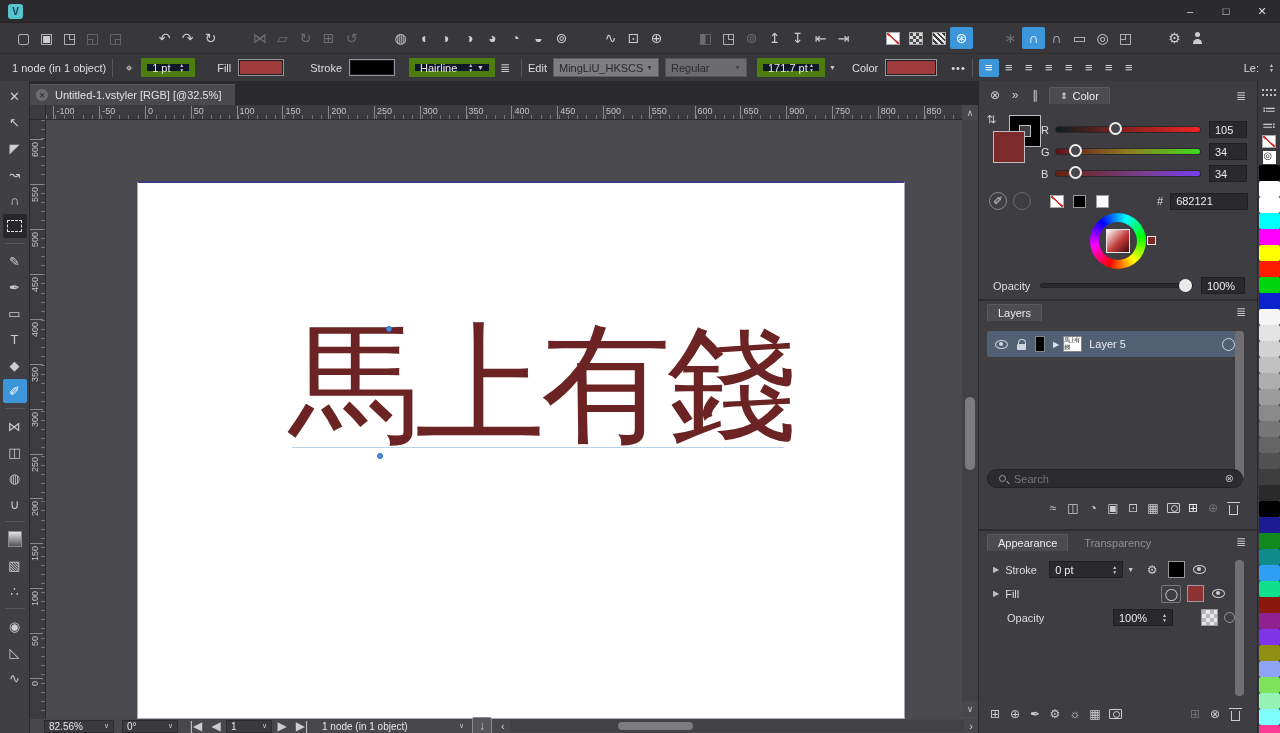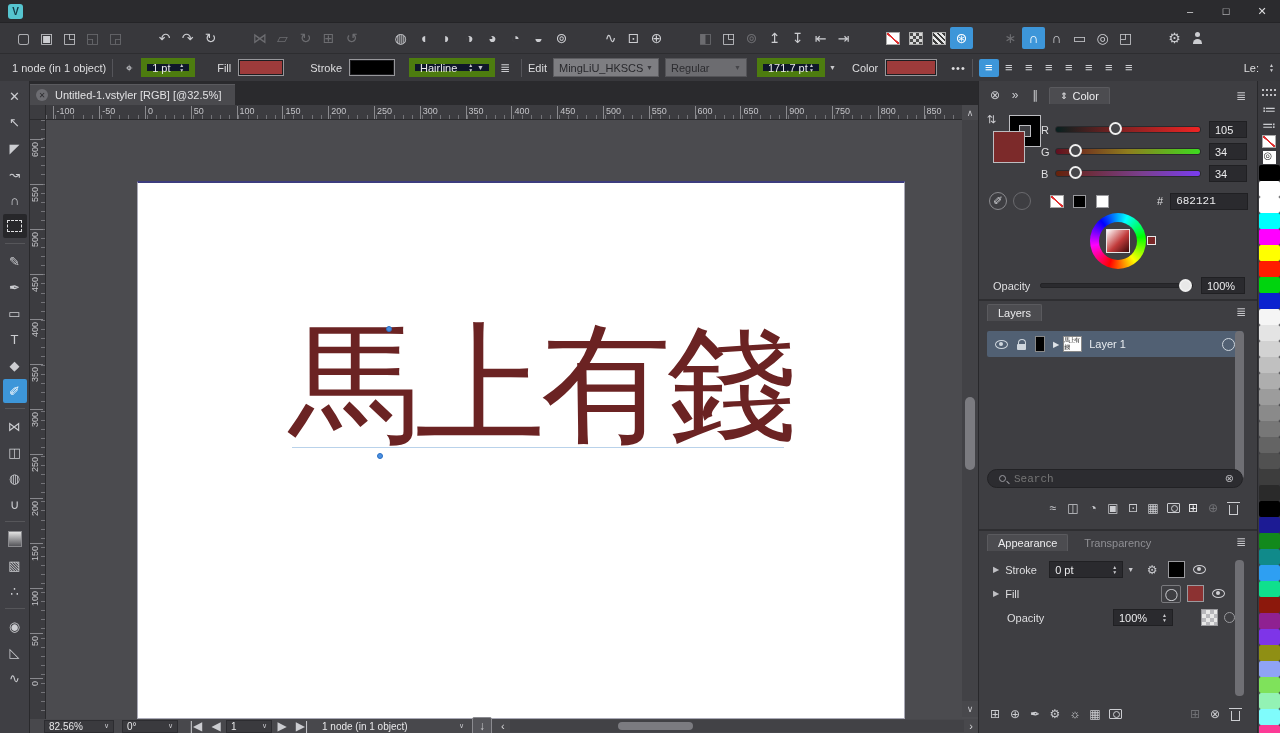--- a/index.html
+++ b/index.html
@@ -102,21 +102,21 @@
   #opacitytrack{position:relative;height:5px;border-radius:2px;background:#2a2a2e;border:1px solid #232326;}
   
   #fsswap{font-size:11px;color:#d0d0d4;transform:rotate(-90deg);}
   #fsstroke{position:absolute;width:32px;height:32px;background:#000;border:1px solid #bdbdc1;}
   #fsstroke:before{content:"";position:absolute;inset:9px;background:#3e3e42;border:1px solid #bdbdc1;}
   #fsfill{position:absolute;width:32px;height:32px;background:#7c2a2a;border:1px solid #bdbdc1;}
   
   #layerrow{position:absolute;background:#516073;border-radius:2px;display:flex;align-items:center;color:#e8ecf0;}
   #layerthumb{width:19px;height:16px;background:#fff;color:#222;font-size:6px;line-height:7px;overflow:hidden;letter-spacing:-1px;border:1px solid #888;}
   #searchbox{position:absolute;height:19px;border-radius:10px;background:#2c2c30;border:1px solid #222225;display:flex;align-items:center;padding:0 8px;color:#9a9aa0;}
-  #searchbox input{flex:1;background:transparent;border:none;outline:none;color:#cfcfd3;font-size:11px;font-family:Liberation Mono, monospace;margin-left:6px;}
+  #searchbox input{flex:1;background:transparent;border:none;outline:none;color:#cfcfd3;font-size:11px;font-family:Liberation Sans, sans-serif;margin-left:6px;}
   .panelscroll{position:absolute;width:9px;border-radius:4px;background:#6f6f74;}
   
   .twirl{font-size:8px;color:#c0c0c4;margin-right:6px;}
   .apswatch{width:17px;height:17px;border:1px solid #9a9a9e;}
   .checkersw{background:conic-gradient(#e8e8e8 25%,#b8b8bc 0 50%,#e8e8e8 0 75%,#b8b8bc 0);background-size:8px 8px;}
   
   #rightstrip{left:1257px;top:81px;width:23px;height:652px;background:#3a3a3e;border-left:1px solid #28282b;display:flex;flex-direction:column;align-items:center;padding-top:4px;}
   #rightstrip .ic{width:21px;height:16px;margin:0;}
   .stripsw{width:21px;height:14px;flex:0 0 auto;}
   .k-reg i{width:13px;height:13px;background:#fff;position:relative;}
@@ -418,21 +418,21 @@
         </span>
       <span class="ic k-swatchbox">
           <i style="background:#000;"></i>
         </span>
       <span class="ic k-swatchbox">
           <i style="background:#fff;"></i>
         </span>
     </div>
     <div class="prow" style="left:178px;top:111px;height:18px;">
       <span class="lbl">#</span>
-      <input class="valbox" style="width: 78px; margin-left: 7px; border: 1px solid rgb(32, 32, 35); background: rgb(42, 42, 46); font-family: Liberation Mono, monospace; font-size: 11px; outline: none;" readonly="" value="682121">
+      <input class="valbox" style="width: 78px; margin-left: 7px; border: 1px solid rgb(32, 32, 35); background: rgb(42, 42, 46); font-family: Liberation Sans, sans-serif; font-size: 11px; outline: none;" readonly="" value="682121">
     </div>
 
     <div id="wheel" style="left:111px;top:132px;">
       <span id="wheelsq"></span>
     </div>
     <span id="wheelhandle" class="abs" style="left:168px;top:155px;"></span>
 
     <div class="prow" style="left:14px;top:196px;width:252px;height:17px;">
       <span class="lbl">Opacity</span>
       <span id="opacitytrack" style="flex:1;margin-left:10px;">
@@ -452,21 +452,21 @@
     <div id="layerrow" style="left:8px;top:250px;width:256px;height:26px;">
       <span class="ic sm k-eye" style="margin-left:4px;color:#cfd6dd;">
           <i></i>
         </span>
       <span class="ic sm k-lock" style="color:#cfd6dd;">
           <i></i>
         </span>
       <span style="width:10px;height:16px;background:#000;border:1px solid #888;margin:0 4px;"></span>
       <span style="font-size:8px;color:#e0e4e8;margin:0 4px;">▶</span>
       <span id="layerthumb">馬上有錢</span>
-      <span style="margin-left:7px;">Layer 1</span>
+      <span style="margin-left:7px;">Layer 5</span>
       <span style="margin-left:auto;margin-right:8px;width:13px;height:13px;border:1px solid #cfd6dd;border-radius:50%;"></span>
     </div>
     <div class="panelscroll" style="left:256px;top:250px;height:148px;"></div>
 
     <div id="searchbox" style="left:8px;top:388px;width:256px;">
       <span class="ic sm k-magnifier" style="width:12px;">
           <i></i>
         </span>
       <input placeholder="Search" style="">
       <span style="font-size:11px;color:#b8b8bc;">⊗</span>

